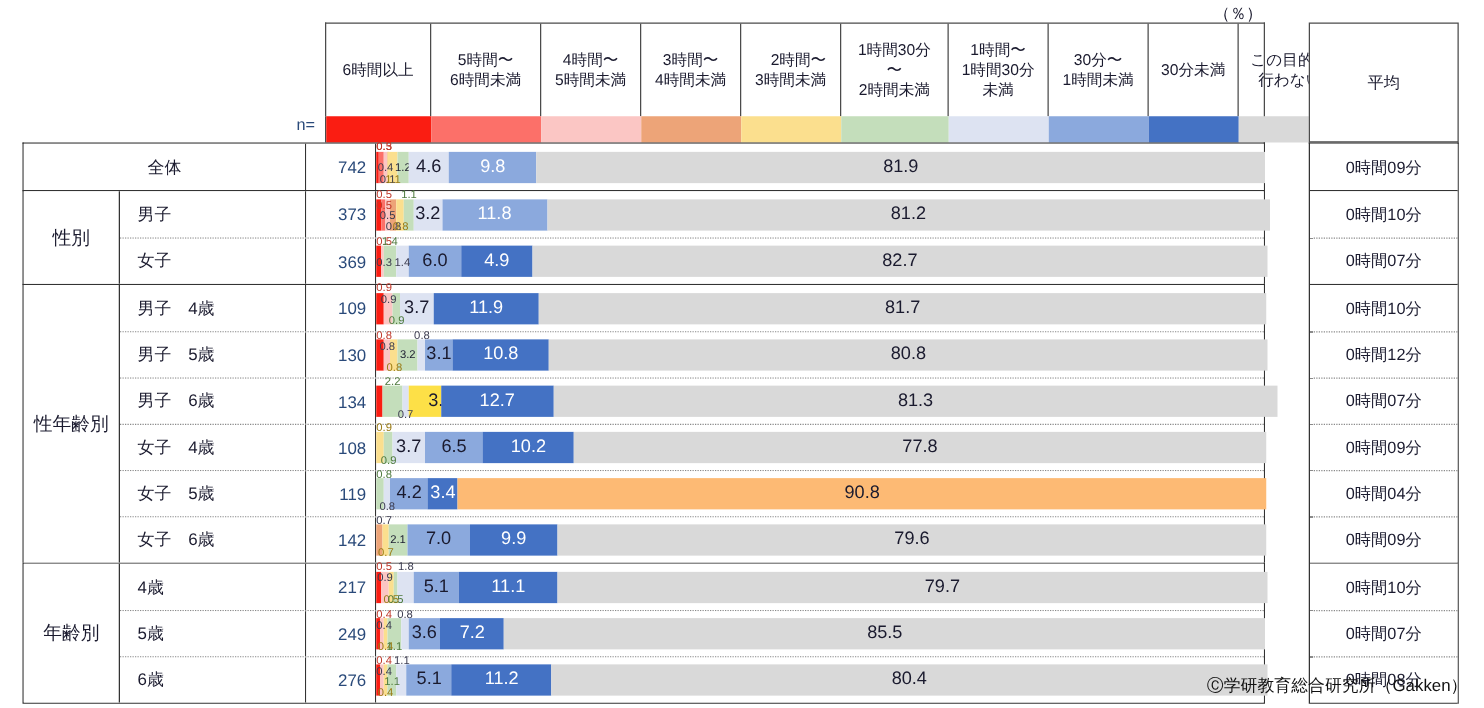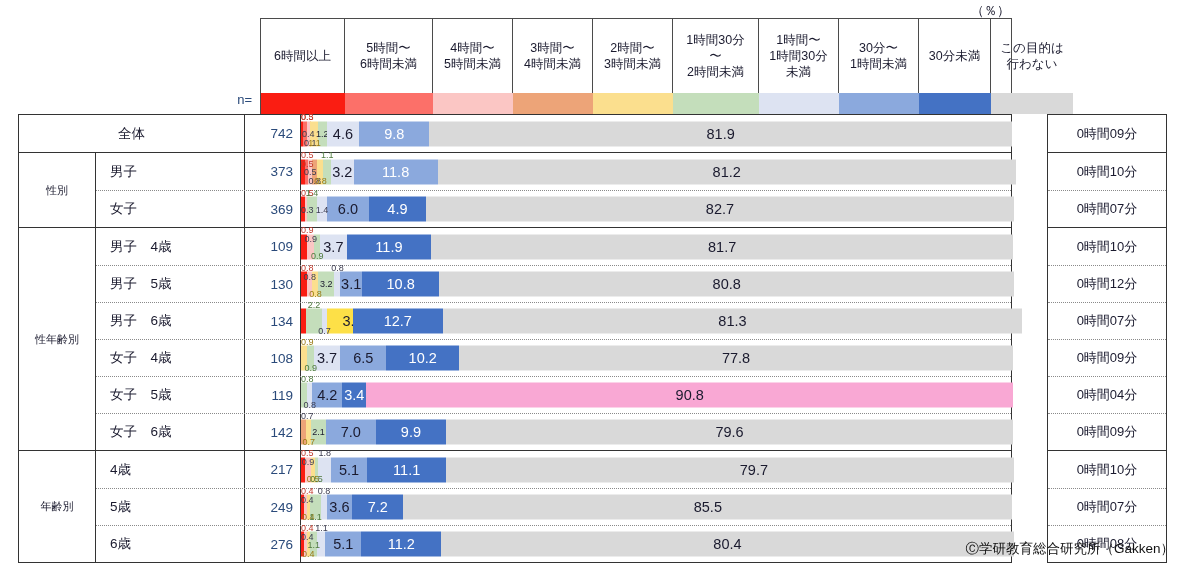--- a/index.html
+++ b/index.html
@@ -87,21 +87,21 @@
     border: 1.4px solid #333;
     border-bottom: none;
     display: flex;
   }
   .group:last-child { border-bottom: 1.4px solid #333; }
   .grp-label {
     width: 77px;
     flex: 0 0 77px;
     border-right: 1.2px solid #333;
     display: flex; align-items: center; justify-content: center;
-    font-size: 11px;
+    font-size: 15px;
     text-align: center;
     background: #fff;
   }
   .grp-rows { flex: 1 1 auto; }
   .row {
     display: flex;
     height: 37px;
     position: relative;
   }
   .row + .row { border-top: 1px dotted #8a8a8a; }
@@ -198,40 +198,41 @@
 
 <div id="page">
 
   <div class="pct-unit">（％）</div>
 
   <div class="head-band">
       <div class="head-cell" style="width: 84px; flex: 0 0 84px;">6時間以上</div>
       <div class="head-cell" style="width: 88px; flex: 0 0 88px;">5時間〜<br>6時間未満</div>
       <div class="head-cell" style="width: 80px; flex: 0 0 80px;">4時間〜<br>5時間未満</div>
       <div class="head-cell" style="width: 80px; flex: 0 0 80px;">3時間〜<br>4時間未満</div>
-      <div class="head-cell" style="width: 80px; flex: 0 0 80px;">2時間〜<br>3時間未満</div>
+      <div class="head-cell" style="width: 80px; flex: 0 0 80px; text-align: right;">2時間〜<br>3時間未満</div>
       <div class="head-cell" style="width: 86px; flex: 0 0 86px;">1時間30分<br>〜<br>2時間未満</div>
       <div class="head-cell" style="width: 80px; flex: 0 0 80px;">1時間〜<br>1時間30分<br>未満</div>
       <div class="head-cell" style="width: 80px; flex: 0 0 80px;">30分〜<br>1時間未満</div>
       <div class="head-cell" style="width: 72px; flex: 0 0 72px;">30分未満</div>
       <div class="head-cell" style="width: 82px; flex: 0 0 82px;">この目的は<br>行わない</div>
     </div>
   <div class="sw-band">
       <div class="sw-cell" style="width: 84px; flex: 0 0 84px; background: rgb(250, 29, 18);"></div>
       <div class="sw-cell" style="width: 88px; flex: 0 0 88px; background: rgb(252, 112, 105);"></div>
       <div class="sw-cell" style="width: 80px; flex: 0 0 80px; background: rgb(251, 198, 196);"></div>
       <div class="sw-cell" style="width: 80px; flex: 0 0 80px; background: rgb(237, 164, 120);"></div>
       <div class="sw-cell" style="width: 80px; flex: 0 0 80px; background: rgb(251, 223, 142);"></div>
       <div class="sw-cell" style="width: 86px; flex: 0 0 86px; background: rgb(196, 222, 187);"></div>
       <div class="sw-cell" style="width: 80px; flex: 0 0 80px; background: rgb(221, 227, 242);"></div>
       <div class="sw-cell" style="width: 80px; flex: 0 0 80px; background: rgb(139, 169, 221);"></div>
       <div class="sw-cell" style="width: 72px; flex: 0 0 72px; background: rgb(68, 114, 196);"></div>
       <div class="sw-cell" style="width: 82px; flex: 0 0 82px; background: rgb(217, 217, 217);"></div>
     </div>
 
+  <div class="avg-head">平均</div>
   <div class="n-label">n=</div>
 
   <div class="grid">
       <div class="group">
         <div class="grp-rows">
           <div class="row">
             <div class="rowname wide">全体</div>
             <div class="rown">742</div>
             <div class="bars">
               <div class="barstrip">
@@ -427,21 +428,21 @@
             <div class="bars">
               <div class="barstrip">
                 <div class="seg" style="width: 5.696px; flex: 0 0 5.696px; background: rgb(196, 222, 187);"></div>
                 <div class="seg" style="width: 5.696px; flex: 0 0 5.696px; background: rgb(221, 227, 242);"></div>
                 <div class="seg" style="width: 29.904px; flex: 0 0 29.904px; background: rgb(139, 169, 221);">
                   <span class="v dk">4.2</span>
                 </div>
                 <div class="seg" style="width: 24.208px; flex: 0 0 24.208px; background: rgb(68, 114, 196);">
                   <span class="v wt">3.4</span>
                 </div>
-                <div class="seg" style="width: 646.496px; flex: 0 0 646.496px; background: #f9a8d4;">
+                <div class="seg" style="width: 646.496px; flex: 0 0 646.496px; background: #fdba74;">
                   <span class="v dk">90.8</span>
                 </div>
               </div>
               <div class="tinylab" style="top: -2px; left: 0px; color: rgb(78, 122, 62);">0.8</div>
               <div class="tinylab" style="top: 24px; left: 2.544px; color: rgb(60, 60, 80);">0.8</div>
             </div>
           </div>
           <div class="row">
             <div class="rowname">女子　6歳</div>
             <div class="rown">142</div>

